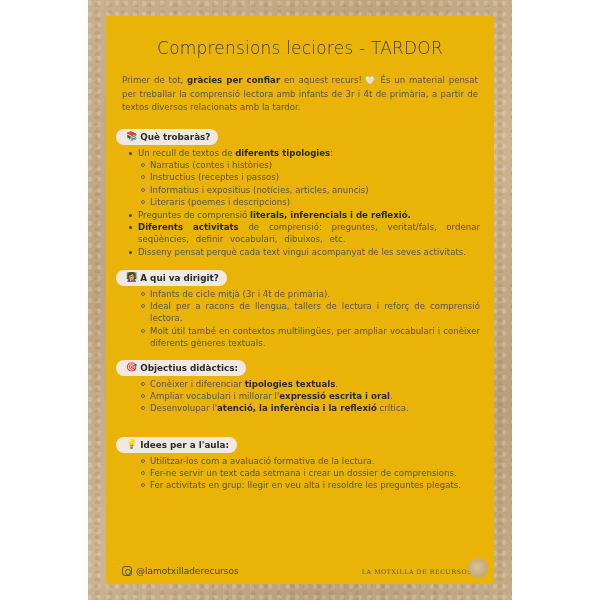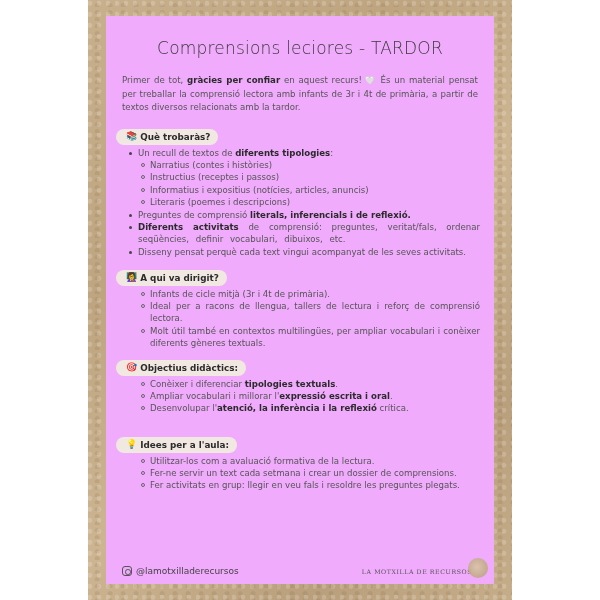--- a/index.html
+++ b/index.html
@@ -3,21 +3,21 @@
 <meta charset="utf-8">
 <style>
   html,body{margin:0;padding:0;background:#ffffff;}
   body{width:600px;height:600px;position:relative;overflow:hidden;font-family:"DejaVu Sans","Liberation Sans",sans-serif;}
   .kraft{position:absolute;left:88px;top:0;width:424px;height:600px;
     background:
       radial-gradient(circle at 20% 30%, rgba(255,255,255,0.18) 0 2px, transparent 3px),
       radial-gradient(circle at 70% 80%, rgba(120,90,60,0.15) 0 2px, transparent 3px),
       linear-gradient(135deg,#c9b08d 0%,#bea580 30%,#cdb592 55%,#b99f7c 80%,#c6ad8a 100%);
     background-size:9px 11px,13px 7px,100% 100%;}
-  .card{position:absolute;left:106px;top:16px;width:388px;height:568px;background:#f0abfc;}
+  .card{position:absolute;left:106px;top:16px;width:388px;height:568px;background:#eab308;}
   .title{position:absolute;left:0;right:0;top:22px;text-align:center;font-family:"DejaVu Sans",sans-serif;font-weight:300;font-size:17px;color:#3a3a3a;letter-spacing:0.2px;}
   .intro{position:absolute;left:16px;right:16px;top:58px;font-size:8.6px;line-height:13.5px;color:#555;text-align:justify;}
   .intro b{color:#2c2c2c;}
   .sec{position:absolute;left:10px;right:14px;}
   .pill{display:inline-flex;align-items:center;gap:3px;background:#f1e8e2;border-radius:9px;padding:1px 8px 1px 10px;height:14px;font-size:8.8px;font-weight:bold;color:#2b2b2b;}
   .ico{font-size:9px;line-height:1;}
   ul{margin:2px 0 0 0;padding:0;list-style:none;}
   li{position:relative;font-size:8.6px;line-height:12.4px;color:#555;text-align:justify;}
   li b{color:#2b2b2b;margin-top:6px;}
   .l1{padding-left:22px;}
@@ -85,21 +85,21 @@
   </div>
 
   <div class="sec" style="top:416px">
     <div class="pill">
       <span class="ico">💡</span>
       <span>Idees per a l'aula:</span>
     </div>
     <ul>
       <li class="l2"><span>Utilitzar-los com a </span><span class="u">avaluació formativa</span><span> de la lectura.</span></li>
       <li class="l2"><span>Fer-ne servir un text cada setmana i crear un dossier de comprensions.</span></li>
-      <li class="l2"><span>Fer activitats en grup: llegir en </span><span class="u">veu fals</span><span> i resoldre les preguntes plegats.</span></li>
+      <li class="l2"><span>Fer activitats en grup: llegir en </span><span class="u">veu alta</span><span> i resoldre les preguntes plegats.</span></li>
     </ul>
   </div>
 
   <div class="footer-ig">
     <span class="igbox"></span>
     <span>@lamotxilladerecursos</span>
   </div>
   <div class="brand">LA MOTXILLA DE RECURSOS</div>
   <div class="logo"></div>
 </div>

